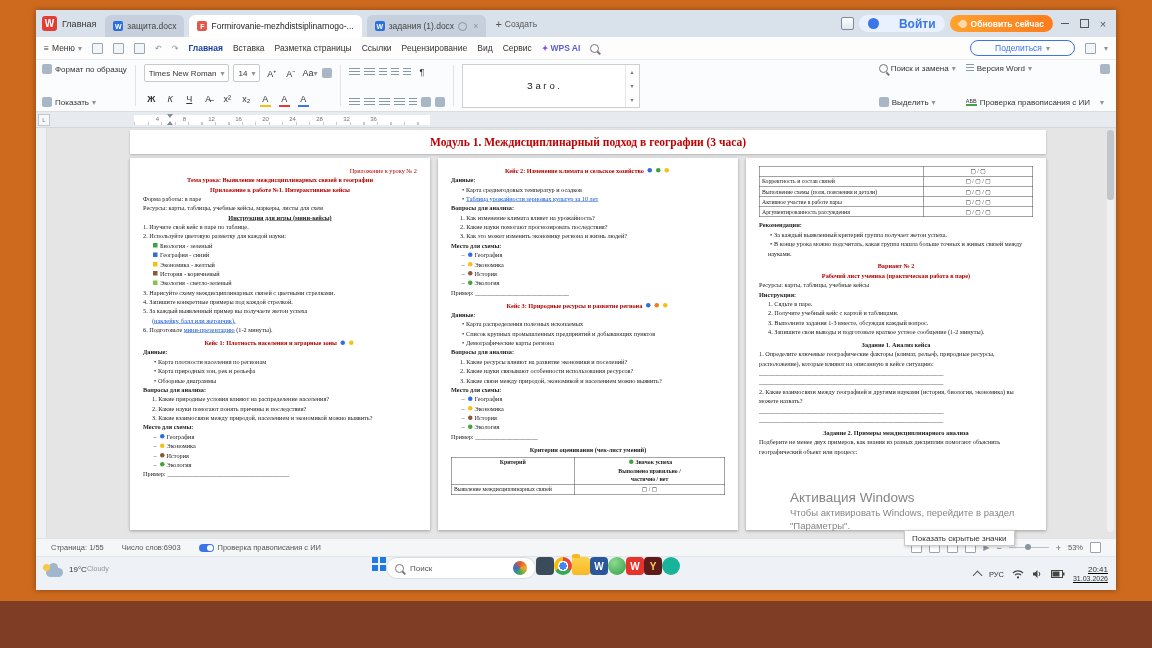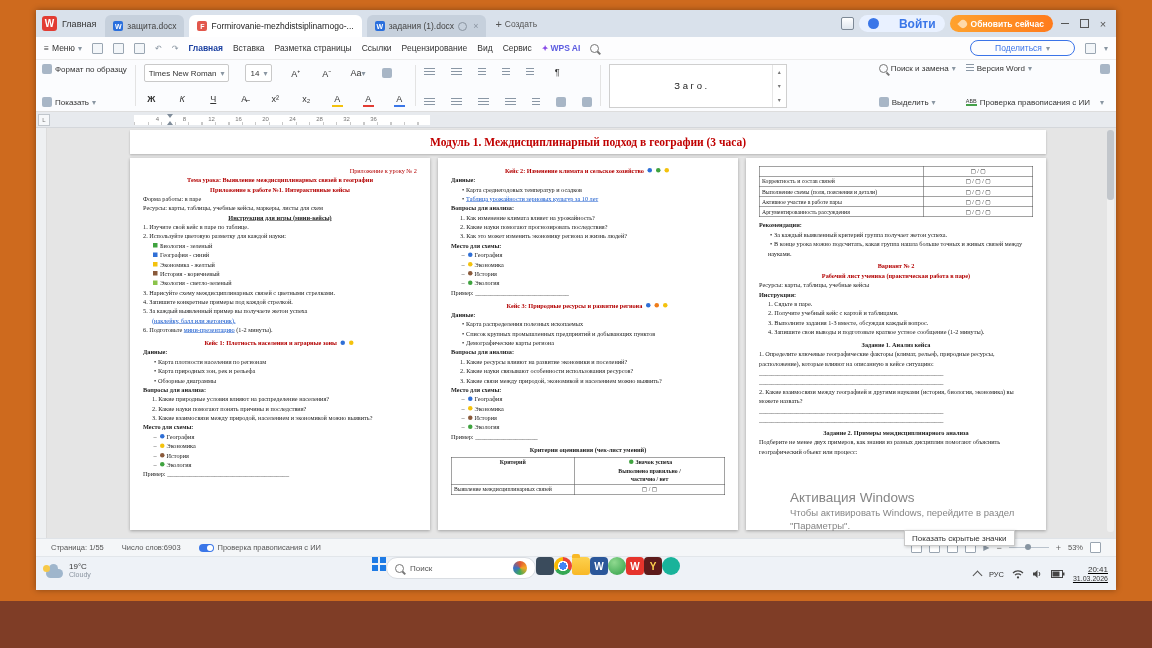--- a/index.html
+++ b/index.html
@@ -42,21 +42,21 @@
   .wpsai{color:#5b5be0;font-weight:bold;display:flex;align-items:center;gap:2px;}
   .sparkle{color:#8a4de8;font-size:8px;}
   .mag{display:inline-block;width:7px;height:7px;border:1.5px solid #777;border-radius:50%;position:relative;}
   .mag::after{content:"";position:absolute;width:4px;height:1.5px;background:#777;transform:rotate(45deg);right:-3px;bottom:-2px;}
   .share-btn{margin-left:auto;border:1px solid #3b74e8;color:#3b74e8;border-radius:8px;padding:2px 24px;display:flex;gap:4px;align-items:center;font-size:8.5px;}
   .mb-right{display:flex;align-items:center;gap:8px;color:#8a96a2;}
 
   
   .toolbar{height:52px;background:#fbfcfe;border-bottom:1px solid #dddddd;display:flex;align-items:stretch;padding:3px 6px;box-sizing:border-box;gap:8px;}
   .tcol{display:flex;flex-direction:column;justify-content:space-between;padding:1px 0;}
-  .trow{display:flex;align-items:center;gap:16px;}
+  .trow{display:flex;align-items:center;gap:4px;}
   .btnl{display:flex;align-items:center;gap:3px;font-size:8px;color:#333;white-space:nowrap;}
   .gic{display:inline-block;width:10px;height:10px;background:#a8b6c6;border-radius:2px;}
   .sep{width:1px;background:#e3e3e3;margin:2px 0;}
   .combo{border:1px solid #c9c9c9;border-radius:2px;height:16px;display:flex;align-items:center;padding:0 4px;font-size:8px;gap:4px;background:#fff;color:#333;white-space:nowrap;}
   .tbtn{min-width:15px;height:16px;display:flex;align-items:center;justify-content:center;font-size:9px;color:#333;}
   .ital{font-style:italic;}
   .undl{text-decoration:underline;}
   .abar{position:relative;}
   .abar::after{content:"";position:absolute;left:2px;right:2px;bottom:0px;height:2.5px;}
   .abar.red::after{background:#e23c33;}
@@ -119,21 +119,21 @@
   .ztrack{width:40px;height:1px;background:#b9c2cc;position:relative;}
   .zknob{position:absolute;left:16px;top:-3px;width:6px;height:6px;background:#8794a1;border-radius:50%;}
   .zbtn{font-size:9px;color:#666;}
 
   
   .taskbar{height:34px;background:#eef2f7;border-top:1px solid #e2e6ea;position:relative;}
   .weather{position:absolute;left:10px;top:5px;display:flex;gap:6px;align-items:center;}
   .cloud{width:17px;height:9px;background:#9fb6cc;border-radius:8px;position:relative;margin-top:6px;}
   .cloud::before{content:"";position:absolute;left:3px;top:-5px;width:9px;height:9px;border-radius:50%;background:#9fb6cc;}
   .sunbit{position:absolute;left:-3px;top:-4px;width:7px;height:7px;border-radius:50%;background:#f7c948;}
-  .wtxt{display:flex;flex-direction:column;line-height:1.15;}
+  .wtxt{display:flex;flex-direction:row;line-height:1.15;}
   .wtemp{font-size:8px;color:#333;}
   .wcond{font-size:7px;color:#8a94a0;}
   .tb-center{position:absolute;left:336px;top:0;height:100%;display:flex;align-items:flex-start;}
   .winlogo{width:14px;height:14px;display:grid;grid-template-columns:6px 6px;grid-template-rows:6px 6px;gap:1.5px;}
   .winlogo span{background:#1e7be5;}
   .searchpill{width:150px;height:22px;background:#fff;border:1px solid #d9dde2;border-radius:12px;display:flex;align-items:center;padding:0 8px;gap:6px;font-size:8px;color:#555;box-sizing:border-box;}
   .pillimg{margin-left:auto;width:14px;height:14px;border-radius:50%;background:conic-gradient(#e05533,#f5a623,#3faa55,#3a6fc8,#e05533);}
   .appic{width:18px;height:18px;border-radius:4px;display:flex;align-items:center;justify-content:center;font-size:10px;font-weight:bold;color:#fff;flex:0 0 auto;}
   .ic-dark{background:#3a4b5c;}
   .ic-chrome{border-radius:50%;background:radial-gradient(circle at center,#4285f4 0 29%,#ffffff 30% 40%,transparent 41%),conic-gradient(#ea4335 0 120deg,#34a853 120deg 240deg,#fbbc05 240deg 360deg);}

